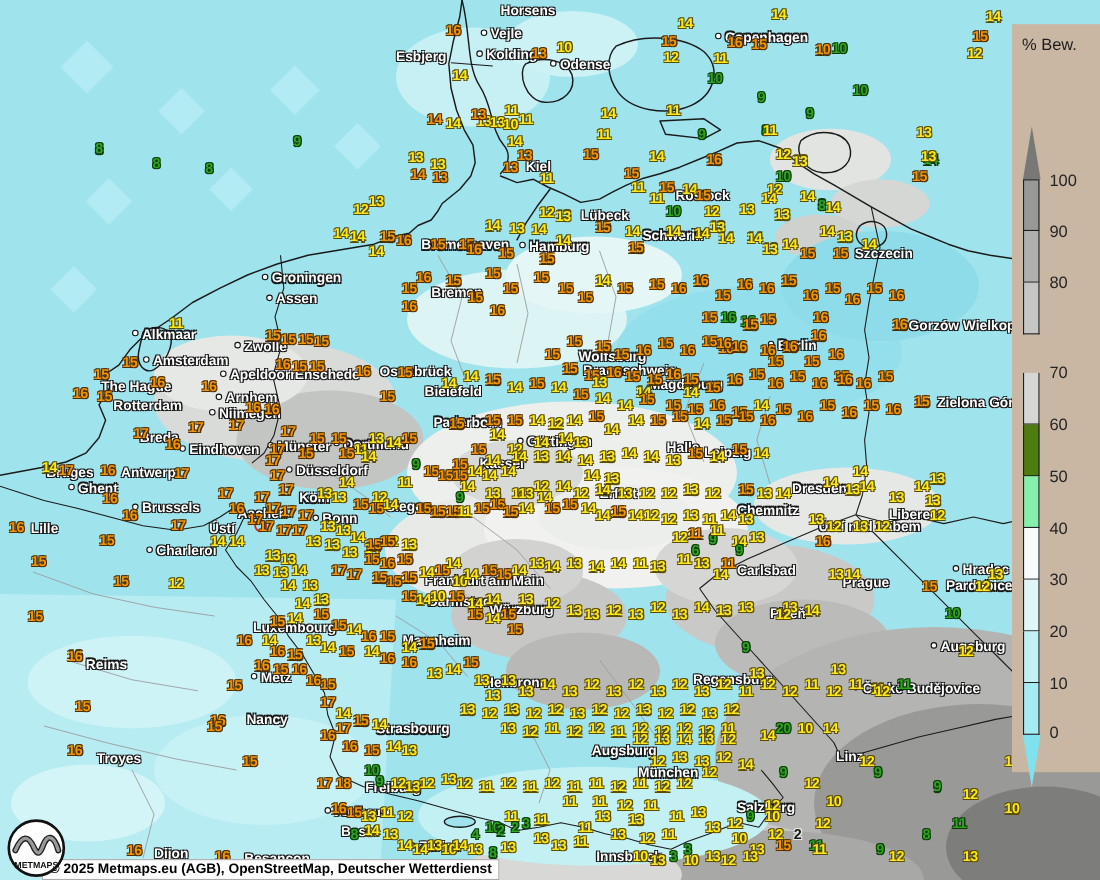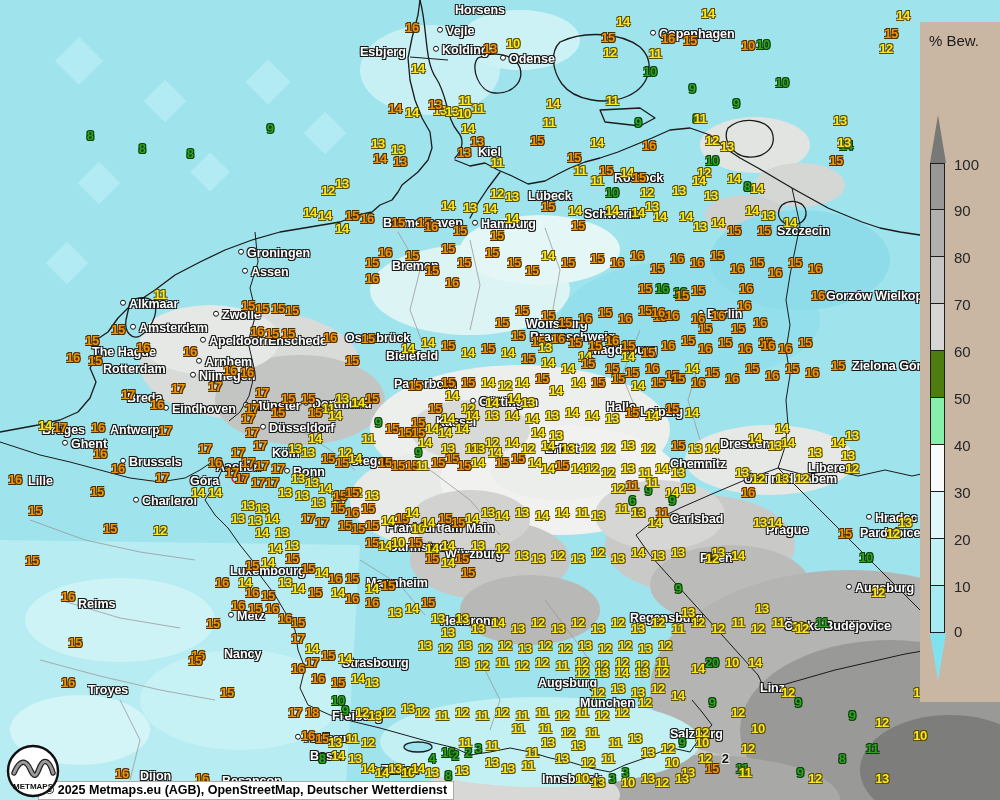--- a/index.html
+++ b/index.html
@@ -156,21 +156,21 @@
       <span class="city" style="left: 103px; top: 369px;"><b>Rotterdam</b></span>
       <span class="city" style="left: 196px; top: 362px;"><i class="dot"></i><b>Arnhem</b></span>
       <span class="city" style="left: 190px; top: 376px;"><i class="dot"></i><b>Nijmegen</b></span>
       <span class="city" style="left: 127px; top: 398px;"><b>Breda</b></span>
       <span class="city" style="left: 163px; top: 409px;"><i class="dot"></i><b>Eindhoven</b></span>
       <span class="city" style="left: 42px; top: 430px;"><b>Bruges</b></span>
       <span class="city" style="left: 62px; top: 444px;"><i class="dot"></i><b>Ghent</b></span>
       <span class="city" style="left: 110px; top: 430px;"><b>Antwerp</b></span>
       <span class="city" style="left: 120px; top: 462px;"><i class="dot"></i><b>Brussels</b></span>
       <span class="city" style="left: 133px; top: 501px;"><i class="dot"></i><b>Charleroi</b></span>
-      <span class="city" style="left: 190px; top: 481px;"><b>Góra</b></span>
+      <span class="city" style="left: 190px; top: 481px;"><b>Ústí</b></span>
       <span class="city" style="left: 28px; top: 481px;"><b>Lille</b></span>
       <span class="city" style="left: 78px; top: 604px;"><b>Reims</b></span>
       <span class="city" style="left: 228px; top: 616px;"><i class="dot"></i><b>Metz</b></span>
       <span class="city" style="left: 224px; top: 654px;"><b>Nancy</b></span>
       <span class="city" style="left: 88px; top: 690px;"><b>Troyes</b></span>
       <span class="city" style="left: 140px; top: 776px;"><b>Dijon</b></span>
       <span class="city" style="left: 222px; top: 781px;"><b>Besançon</b></span>
       <span class="city" style="left: 342px; top: 663px;"><b>Strasbourg</b></span>
       <span class="city" style="left: 295px; top: 738px; font-family: Liberation Serif, serif;"><i class="dot"></i><b>Mulhouse</b></span>
       <span class="city" style="left: 310px; top: 756px;"><b>Basel</b></span>
@@ -887,21 +887,21 @@
         <div class="arrow-up" style="border-bottom: 48px solid rgb(120, 120, 118);"></div>
         <div class="lseg first" style="background: rgb(152, 152, 150);">
           <span class="ltick">100</span>
         </div>
         <div class="lseg" style="background: rgb(176, 176, 174);">
           <span class="ltick">90</span>
         </div>
         <div class="lseg" style="background: rgb(198, 198, 196);">
           <span class="ltick">80</span>
         </div>
-        <div class="lseg" style="background: rgb(214, 214, 212);">
+        <div class="lseg" style="background: rgb(214, 214, 212); margin-top: 35px;">
           <span class="ltick">70</span>
         </div>
         <div class="lseg" style="background: #4d7c0f;">
           <span class="ltick">60</span>
         </div>
         <div class="lseg" style="background: #86efac;">
           <span class="ltick">50</span>
         </div>
         <div class="lseg" style="background: rgb(248, 251, 251);">
           <span class="ltick">40</span>

